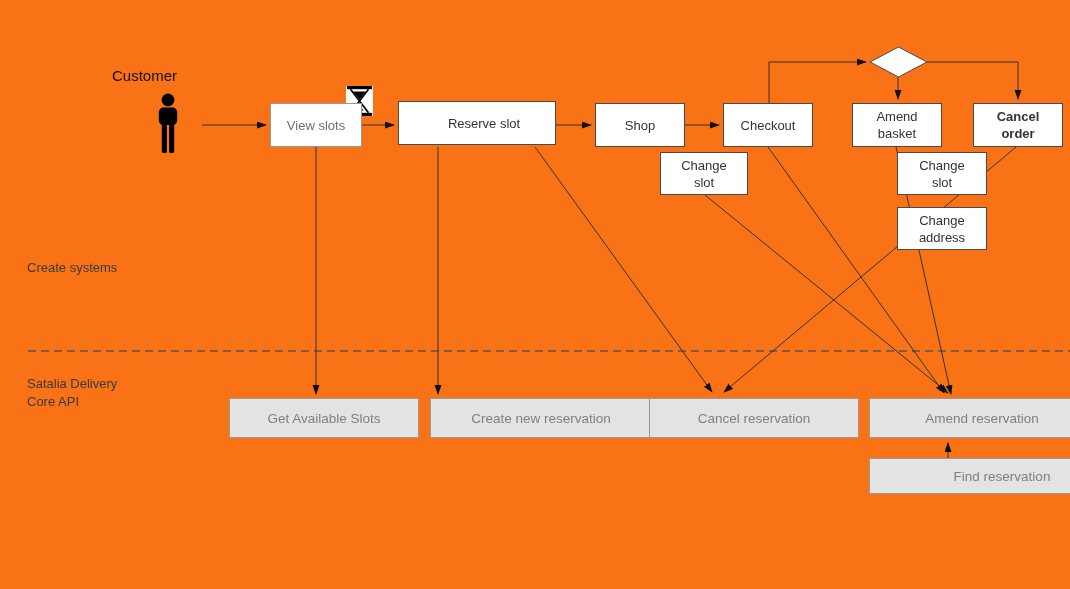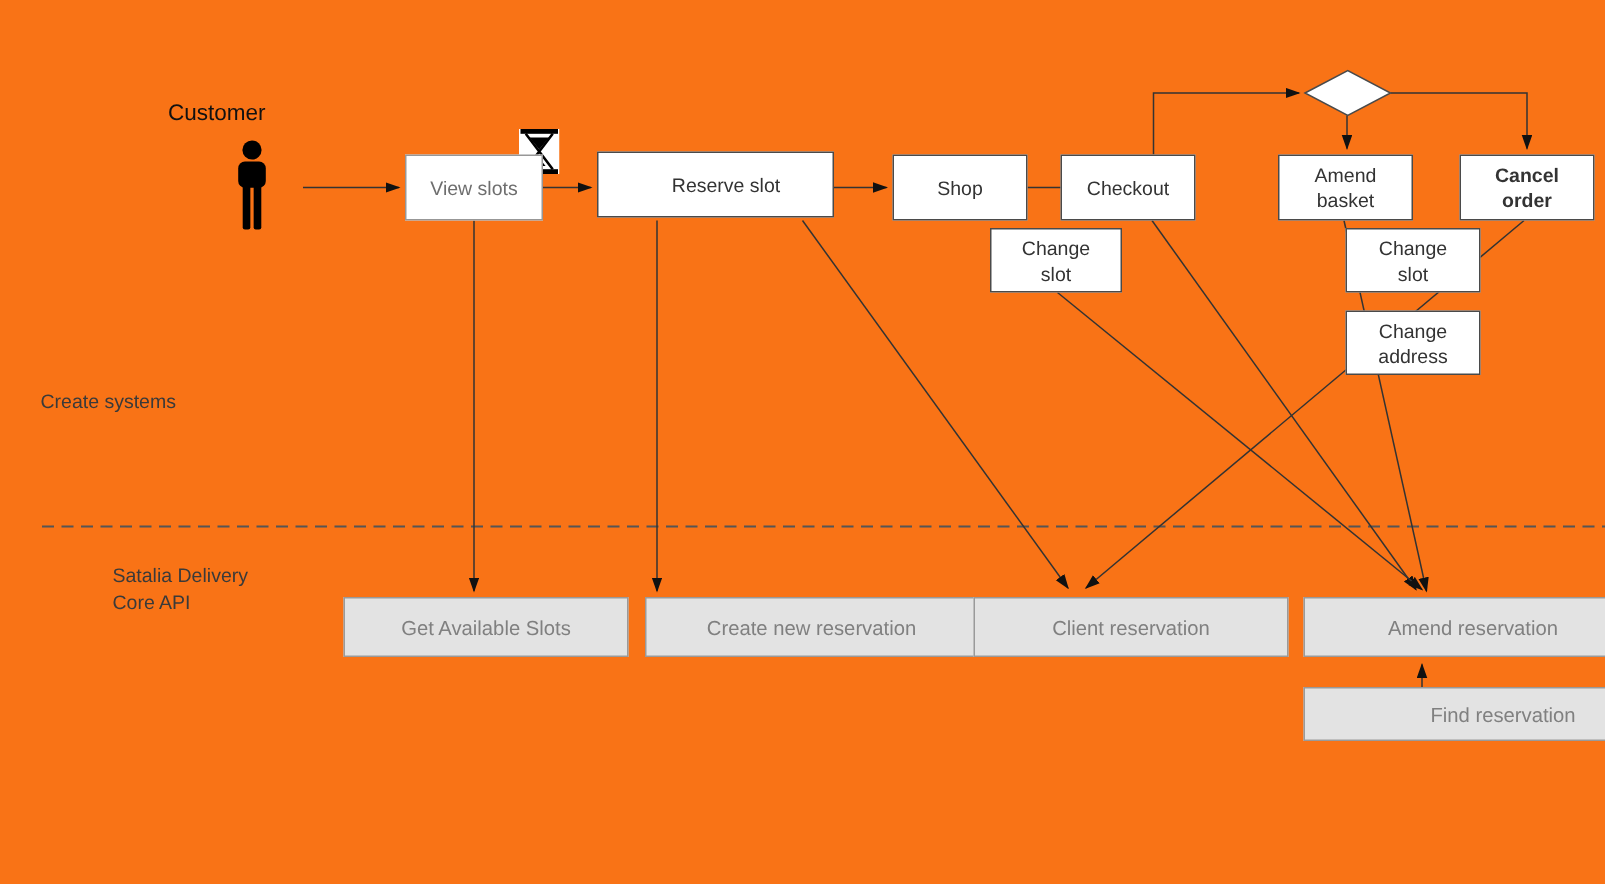--- a/index.html
+++ b/index.html
@@ -23,21 +23,21 @@
   }
   .decision-shape { fill:#fff; stroke:var(--node-border,#4a4a4a); stroke-width:1; }
   .customer {
     position:absolute; left:112px; top:67px; font-size:15px; color:#111;
   }
   .lane-label {
     position:absolute; left:27px; font-size:13px; line-height:18px;
     color:#3a3a3a; white-space:pre-line;
   }
   .lane-label.client { top:259px; }
-  .lane-label.api-label { top:375px;margin-left:48px; }
+  .lane-label.api-label { top:375px; }
   .person { position:absolute; left:154px; top:93px; }
   .hourglass { position:absolute; left:346px; top:86px; }
 </style>
 </head>
 <body>
 
 <div class="stage">
 
   <svg class="layer" width="1070" height="589" viewBox="0 0 1070 589">
     <defs>
@@ -81,29 +81,29 @@
     <rect x="1" y="0" width="25" height="3.2" fill="#000"></rect>
     <rect x="1" y="26.8" width="25" height="3.2" fill="#000"></rect>
     <path d="M4.5,3.2 L13.5,15 L4.5,26.8 M22.5,3.2 L13.5,15 L22.5,26.8" fill="none" stroke="#000" stroke-width="1.7"></path>
     <polygon points="7,5.6 20,5.6 13.5,13.6" fill="#000"></polygon>
     <polygon points="9.3,24.6 17.7,24.6 13.5,19.4" fill="#000"></polygon>
   </svg>
 
 <div class="node process light" style="left: 270px; top: 103px; width: 92px; height: 44px;">View slots</div>
     <div class="node process" style="left: 398px; top: 101px; width: 158px; height: 44px; padding-left: 14px;">Reserve slot</div>
     <div class="node process" style="left: 595px; top: 103px; width: 90px; height: 44px;">Shop</div>
-    <div class="node process" style="left: 707px; top: 103px; width: 90px; height: 44px;">Checkout</div>
+    <div class="node process" style="left: 723px; top: 103px; width: 90px; height: 44px;">Checkout</div>
     <div class="node process" style="left: 852px; top: 103px; width: 90px; height: 44px;">Amend
 basket</div>
     <div class="node process" style="left: 973px; top: 103px; width: 90px; height: 44px; font-weight: bold;">Cancel
 order</div>
     <div class="node process" style="left: 660px; top: 152px; width: 88px; height: 43px;">Change
 slot</div>
     <div class="node process" style="left: 897px; top: 152px; width: 90px; height: 43px;">Change
 slot</div>
     <div class="node process" style="left: 897px; top: 207px; width: 90px; height: 43px;">Change
 address</div>
     <div class="node api" style="left: 197px; top: 398px; width: 190px; height: 40px;">Get Available Slots</div>
     <div class="node api" style="left: 398px; top: 398px; width: 222px; height: 40px;">Create new reservation</div>
-    <div class="node api" style="left: 617px; top: 398px; width: 210px; height: 40px;">Client reservation</div>
+    <div class="node api" style="left: 617px; top: 398px; width: 210px; height: 40px;">Cancel reservation</div>
     <div class="node api" style="left: 837px; top: 398px; width: 226px; height: 40px;">Amend reservation</div>
     <div class="node api" style="left: 837px; top: 458px; width: 226px; height: 36px; padding-left: 40px;">Find reservation</div>
   </div>
 
 </body></html>

